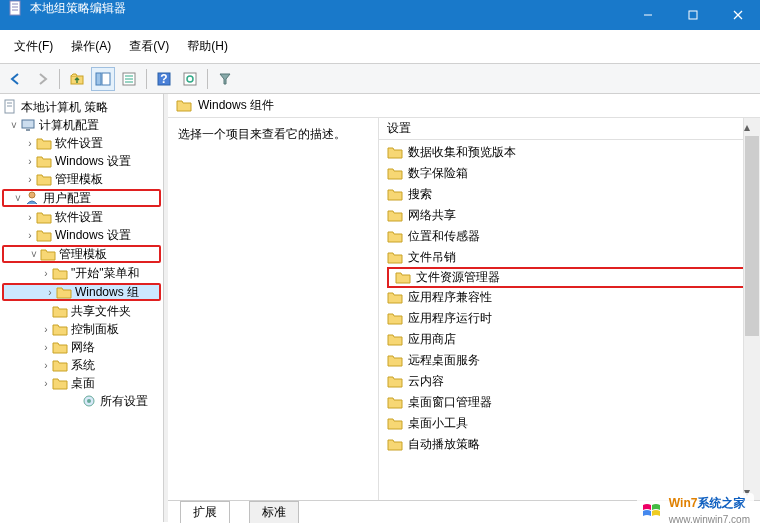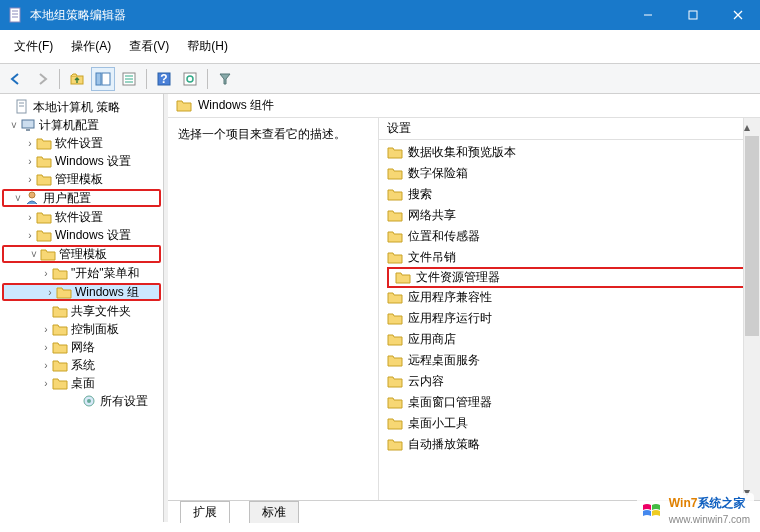--- a/index.html
+++ b/index.html
@@ -1,17 +1,17 @@
 <!DOCTYPE html>
 <html><head>
 <meta charset="utf-8">
 <style>
 * { margin: 0; padding: 0; box-sizing: border-box; font-family: "Microsoft YaHei", sans-serif; font-size: 12px; }
 body { width: 760px; height: 532px; background: #fff; position: relative; overflow: hidden; }
-.titlebar { height: 30px; background: #1979ca; color: #fff; display: flex; align-items: center; padding-left: 8px; }
+.titlebar { height: 30px; background: #1979ca; color: #fff; display: flex; padding-left: 8px; }
 .titlebar-icon { width: 16px; height: 16px; margin-right: 6px; display: inline-flex; align-items: center; justify-content: center; }
 .titlebar-text { flex: 1; font-size: 12px; }
 .winbtns { display: flex; height: 100%; }
 .winbtn { width: 45px; display: flex; align-items: center; justify-content: center; color: #fff; }
 .winbtn.close { width: 45px; }
 .menubar { height: 34px; background: #fff; border-bottom: 1px solid #d0d0d0; display: flex; align-items: center; padding-left: 6px; gap: 2px; }
 .menuitem { padding: 2px 8px; }
 .toolbar { height: 30px; background: #f5f6f7; border-bottom: 1px solid #d0d0d0; display: flex; align-items: center; padding: 0 4px; gap: 2px; }
 .tbtn { width: 24px; height: 24px; display: flex; align-items: center; justify-content: center; border: 1px solid transparent; }
 .tbtn.sel { border: 1px solid #a0c0e0; background: #e5f1fb; }
@@ -141,21 +141,21 @@
   <div class="tbtn">
       <svg width="16" height="16">
         <path d="M3 3 L13 3 L9 8 L9 13 L7 13 L7 8 Z" fill="#8aa" stroke="#577"></path>
       </svg>
     </div>
 </div>
 
 <div class="main">
 
   <div class="tree">
-    <div class="tree-row" style="padding-left:14px">
+    <div class="tree-row" style="padding-left:2px">
       <span class="node-icon">
           <svg viewBox="0 0 16 16">
             <rect x="3" y="1" width="9" height="13" fill="#fff" stroke="#89a"></rect>
             <line x1="5" y1="4" x2="10" y2="4" stroke="#89a"></line>
             <line x1="5" y1="7" x2="10" y2="7" stroke="#89a"></line>
           </svg>
         </span>
       <span class="tree-label">本地计算机 策略</span>
     </div>
     <div class="tree-row" style="padding-left:8px">

